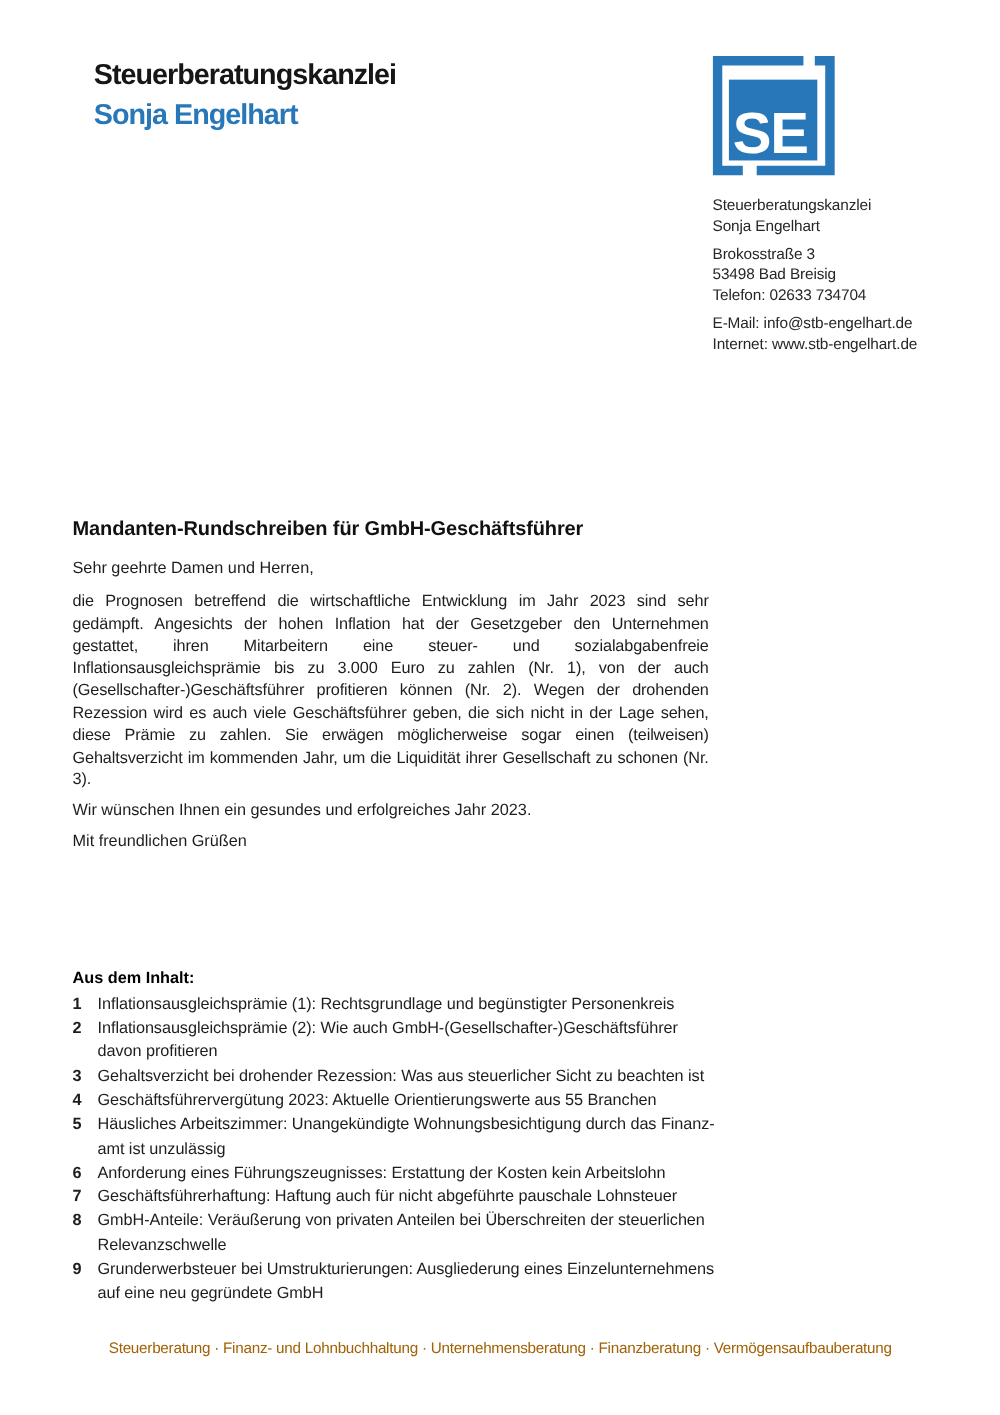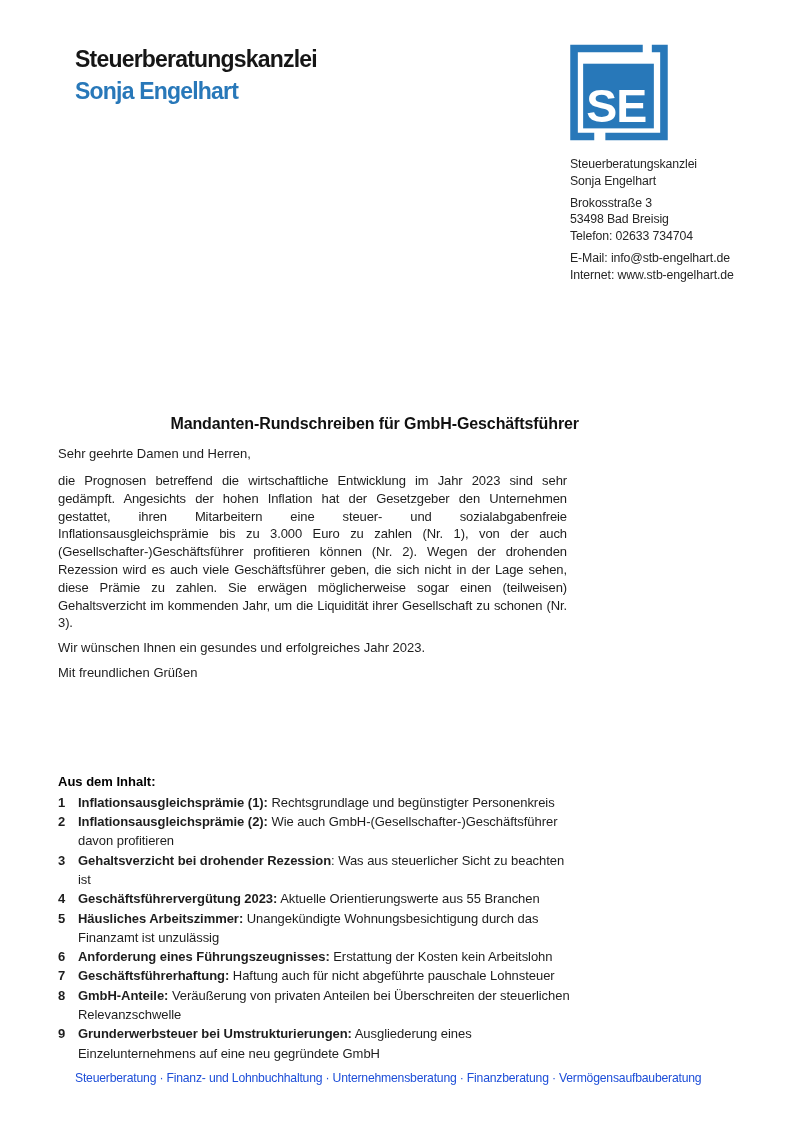--- a/index.html
+++ b/index.html
@@ -26,45 +26,45 @@
   }
   .contact .cblock{margin-bottom:5px;}
   .sender{
     position:absolute;left:75px;top:178px;
     font-size:10.5px;color:#3d3d3d;letter-spacing:-0.1px;
   }
   
   .main{position:absolute;left:58px;top:413px;width:521px;}
   .title{
     font-size:16px;font-weight:bold;color:#111111;
-    letter-spacing:-0.1px;line-height:21px;margin:0 0 11px 0;text-align:right;
+    letter-spacing:-0.1px;line-height:21px;margin:0 0 11px 0;
   }
   .salutation{font-size:13px;line-height:18px;margin:0 0 9px 0;}
   .body-par{
     font-size:13px;line-height:17.8px;text-align:justify;
     margin:0 12px 7px 0;letter-spacing:-0.1px;
     -webkit-hyphens:manual;hyphens:manual;
   }
   .closing{font-size:13px;line-height:17.8px;margin:0 0 7px 0;}
   
   .contents-heading{
     font-size:13px;font-weight:bold;color:#000000;
     line-height:18px;margin:91px 0 2px 0;
   }
   ol.contents{
     list-style:none;margin:0;padding:0;
     font-size:13px;line-height:19.3px;letter-spacing:-0.05px;
   }
   ol.contents li{position:relative;padding-left:20px;}
   ol.contents .num{position:absolute;left:0;top:0;font-weight:bold;}
-  ol.contents .lead{font-weight:bold;}
+  ol.contents .lead{font-weight:normal;}
   
   .footer{
-    position:absolute;left:75px;top:1071px;width:710px;
-    font-size:12.2px;color:#1d4ed8;letter-spacing:-0.2px;
+    position:absolute;left:87px;top:1071px;width:710px;
+    font-size:12.2px;color:#a16207;letter-spacing:-0.2px;
   }
 </style>
 </head>
 <body>
 
 <div class="page">
 
   <div class="brand">
     <div class="line1">Steuerberatungskanzlei</div>
     <div class="line2">Sonja Engelhart</div>

